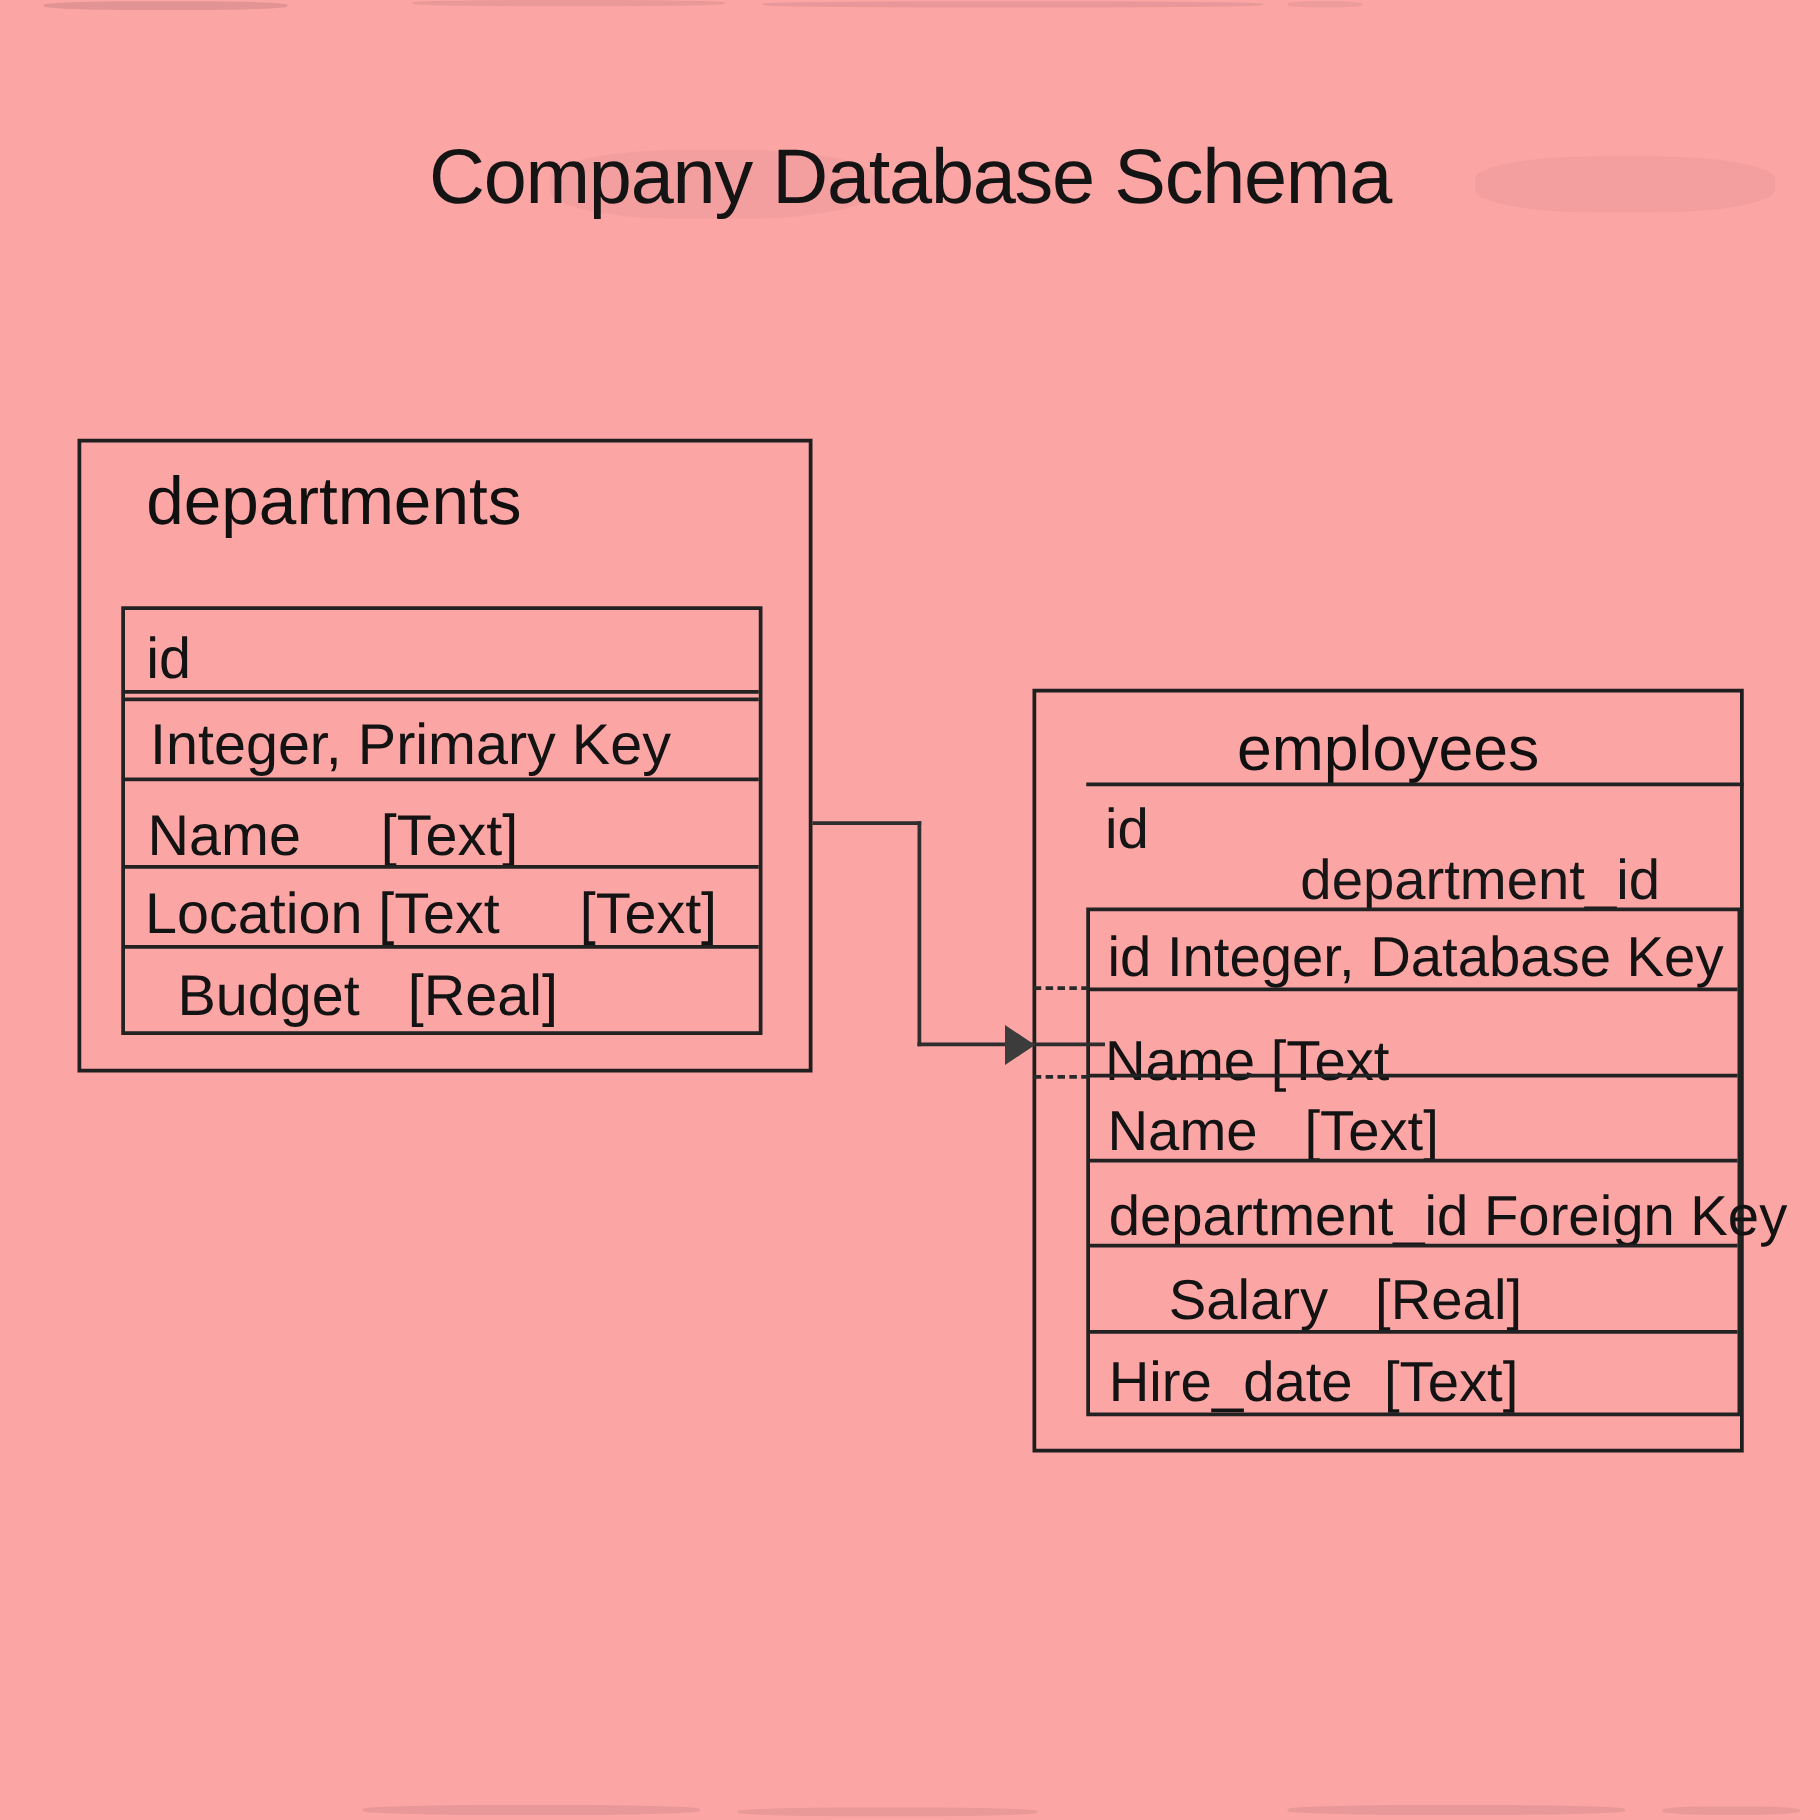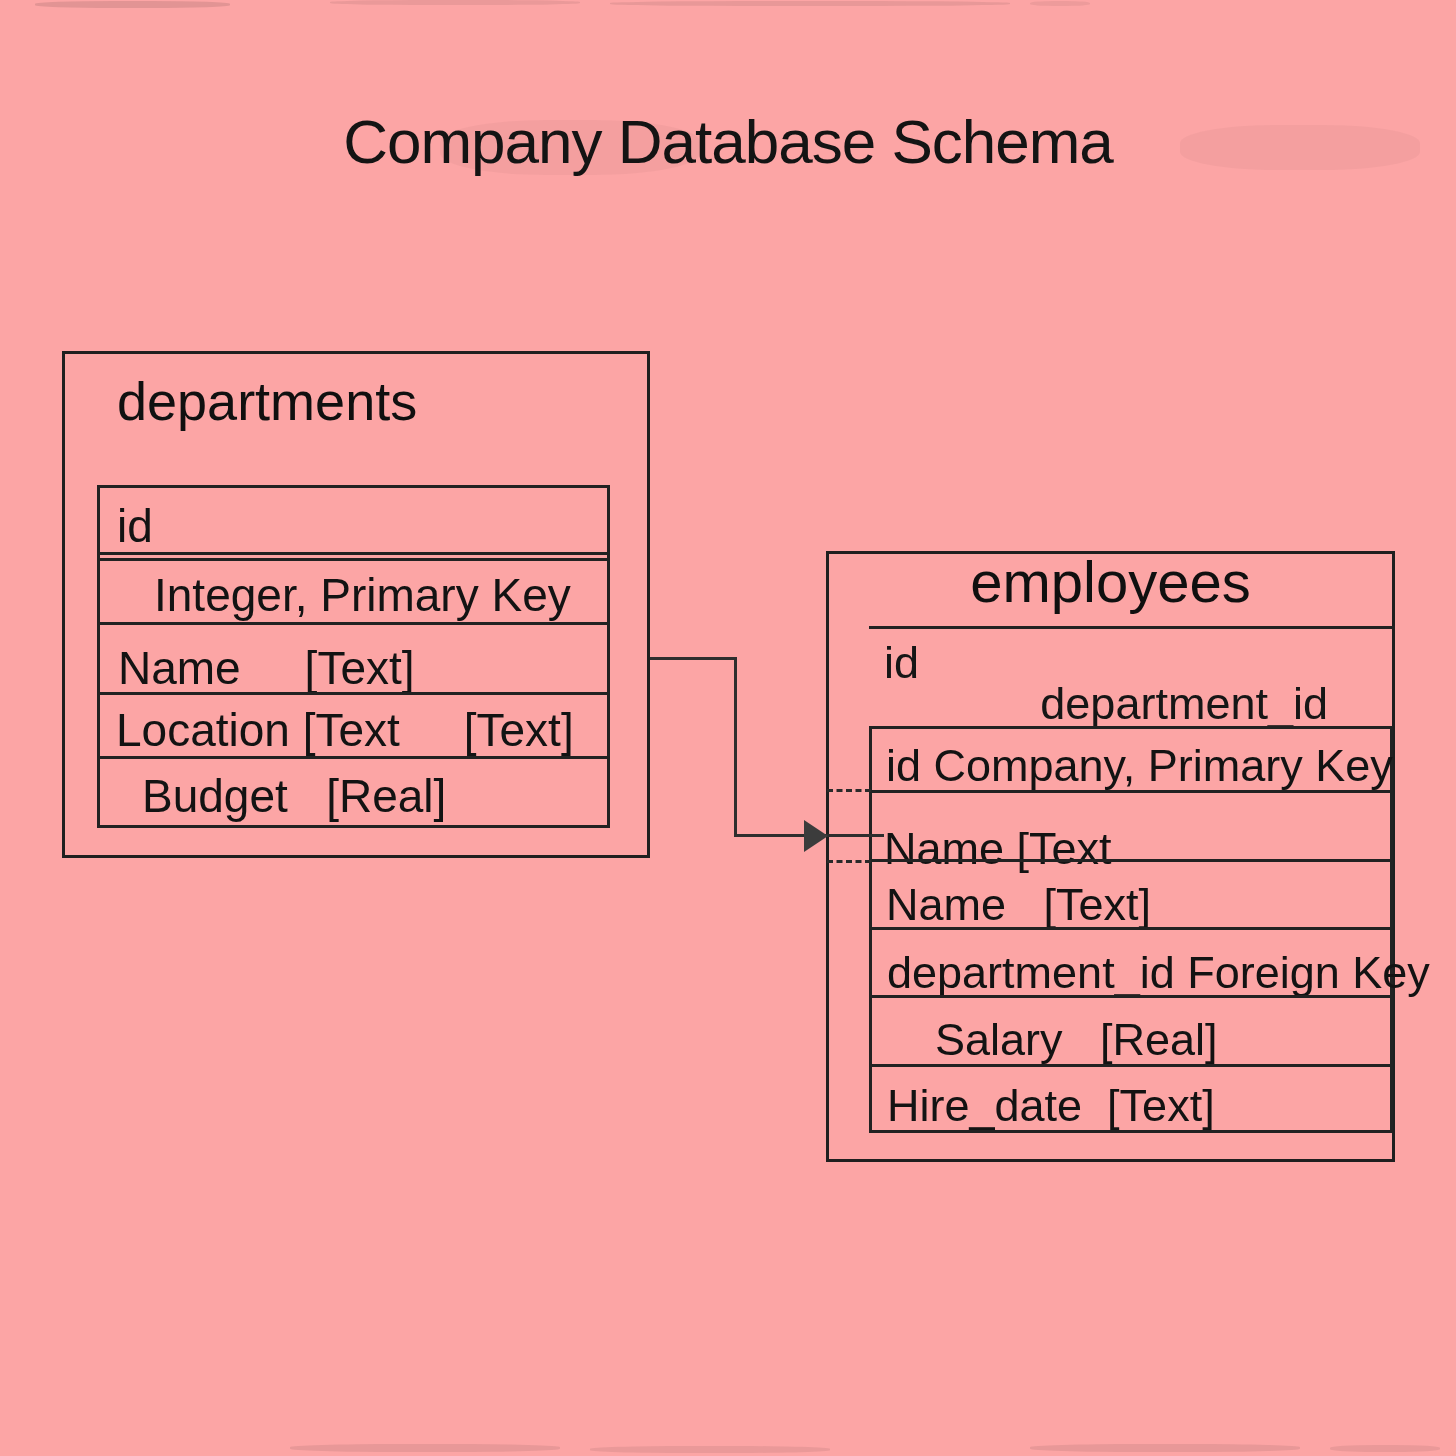--- a/index.html
+++ b/index.html
@@ -18,21 +18,21 @@
   .obox{border:3px solid #1f1f1f;background:transparent;box-sizing:border-box;}
   .ibox{border:3px solid #222222;background:transparent;box-sizing:border-box;}
   .hline{position:absolute;background:#222222;height:3px;left:0;right:0;}
   .rowtext{position:absolute;font-size:46px;line-height:1.05;color:#131313;}
   
   .dept-outer{left:62px;top:351px;width:588px;height:507px;}
   .dept-title{left:117px;top:370px;font-size:54px;color:#101010;}
   .dept-inner{left:97px;top:485px;width:513px;height:343px;}
   
   .emp-outer{left:826px;top:551px;width:569px;height:611px;}
-  .emp-title{left:826px;top:548px;width:569px;text-align:center;font-size:58px;color:#101010;}
+  .emp-title{left:826px;top:570px;width:569px;text-align:center;font-size:50px;color:#101010;}
   .emp-underline{left:869px;top:626px;width:526px;height:3px;background:#222;}
   .emp-id{left:884px;top:637px;font-size:45px;}
   .emp-deptid{left:820px;top:678px;width:508px;text-align:right;font-size:45px;}
   .emp-inner{left:869px;top:726px;width:524px;height:407px;}
   .emp-inner .rowtext{font-size:45px;}
   
   .conn{background:#2e2e2e;position:absolute;}
   .arrowhead{
     position:absolute;left:804px;top:820px;width:0;height:0;
     border-left:24px solid #3c3c3c;border-top:16px solid transparent;border-bottom:16px solid transparent;
@@ -59,37 +59,37 @@
 
   <div class="abs main-title">Company Database Schema</div>
 
   <div class="abs obox dept-outer"></div>
   <div class="abs dept-title">departments</div>
 
   <div class="abs ibox dept-inner">
     <div class="rowtext pre" style="left:17px;top:14px;">id</div>
     <div class="hline" style="top:64px;"></div>
     <div class="hline" style="top:70px;"></div>
-    <div class="rowtext pre" style="left:20px;top:83px;margin-left:34px;">Integer, Primary Key</div>
+    <div class="rowtext pre" style="left:20px;top:83px;">Integer, Primary Key</div>
     <div class="hline" style="top:134px;"></div>
     <div class="rowtext pre" style="left:18px;top:156px;">Name     [Text]</div>
     <div class="hline" style="top:204px;"></div>
     <div class="rowtext pre" style="left:16px;top:218px;">Location [Text     [Text]</div>
     <div class="hline" style="top:268px;"></div>
     <div class="rowtext pre" style="left:18px;top:284px;margin-left:24px;">Budget   [Real]</div>
   </div>
 
   <div class="abs obox emp-outer"></div>
   <div class="abs emp-title">employees</div>
   <div class="abs emp-underline"></div>
   <div class="abs emp-id">id</div>
   <div class="abs emp-deptid">department_id</div>
 
   <div class="abs ibox emp-inner">
-    <div class="rowtext pre" style="left:14px;top:13px;">id Company, Primary Key</div>
+    <div class="rowtext pre" style="left:14px;top:13px;">id Integer, Database Key</div>
     <div class="hline" style="top:61px;"></div>
     <div class="rowtext pre" style="left:12px;top:96px;">Name [Text</div>
     <div class="hline" style="top:130px;"></div>
     <div class="rowtext pre" style="left:14px;top:152px;">Name   [Text]</div>
     <div class="hline" style="top:198px;"></div>
     <div class="rowtext pre" style="left:15px;top:220px;">department_id Foreign Key</div>
     <div class="hline" style="top:266px;"></div>
     <div class="rowtext pre" style="left:15px;top:287px;margin-left:48px;">Salary   [Real]</div>
     <div class="hline" style="top:335px;"></div>
     <div class="rowtext pre" style="left:15px;top:353px;">Hire_date  [Text]</div>

